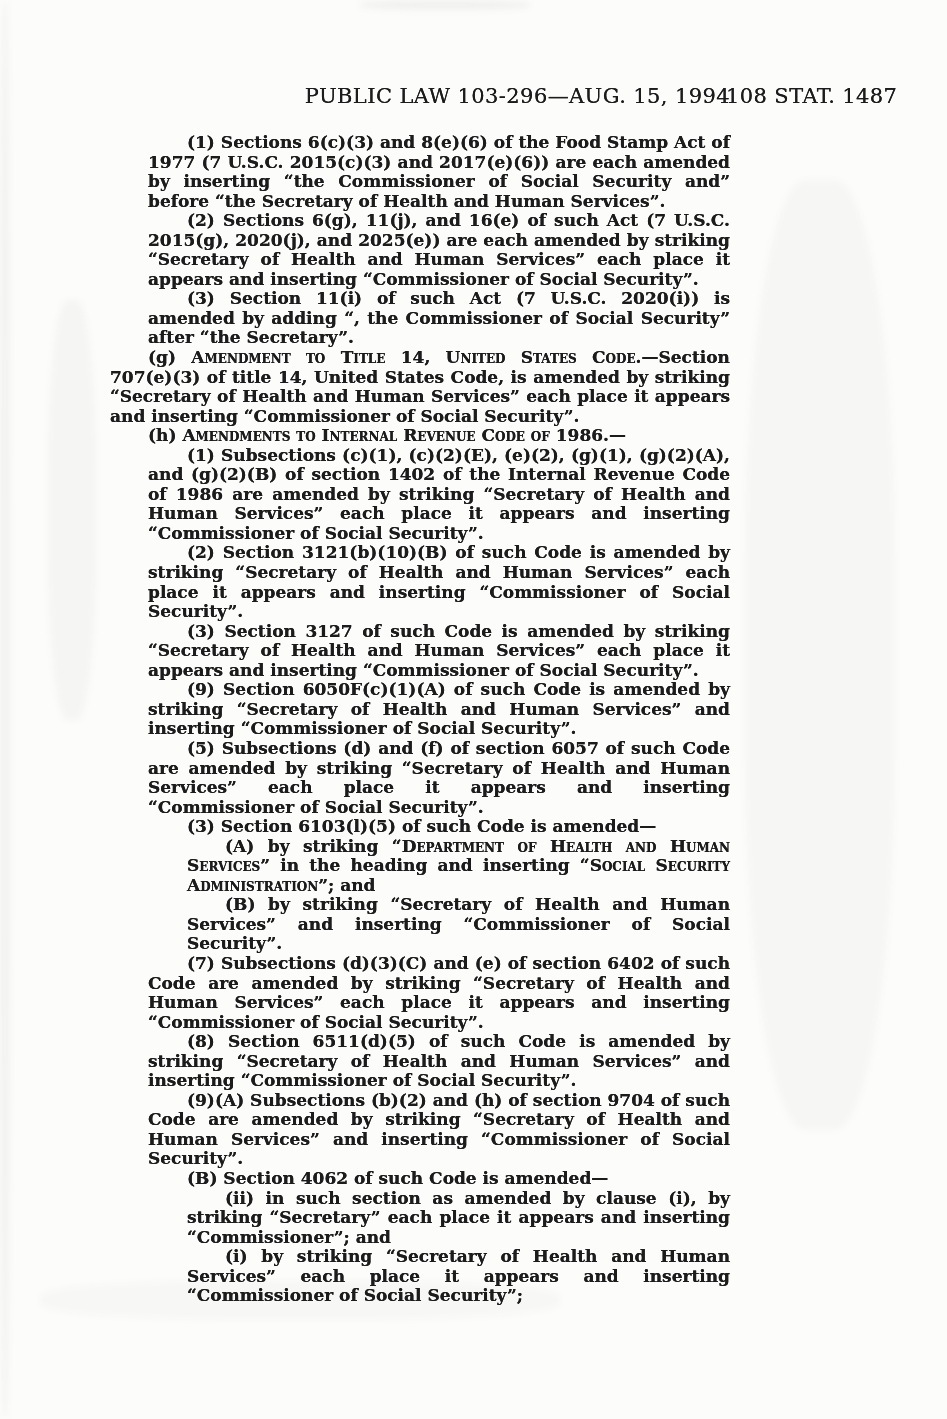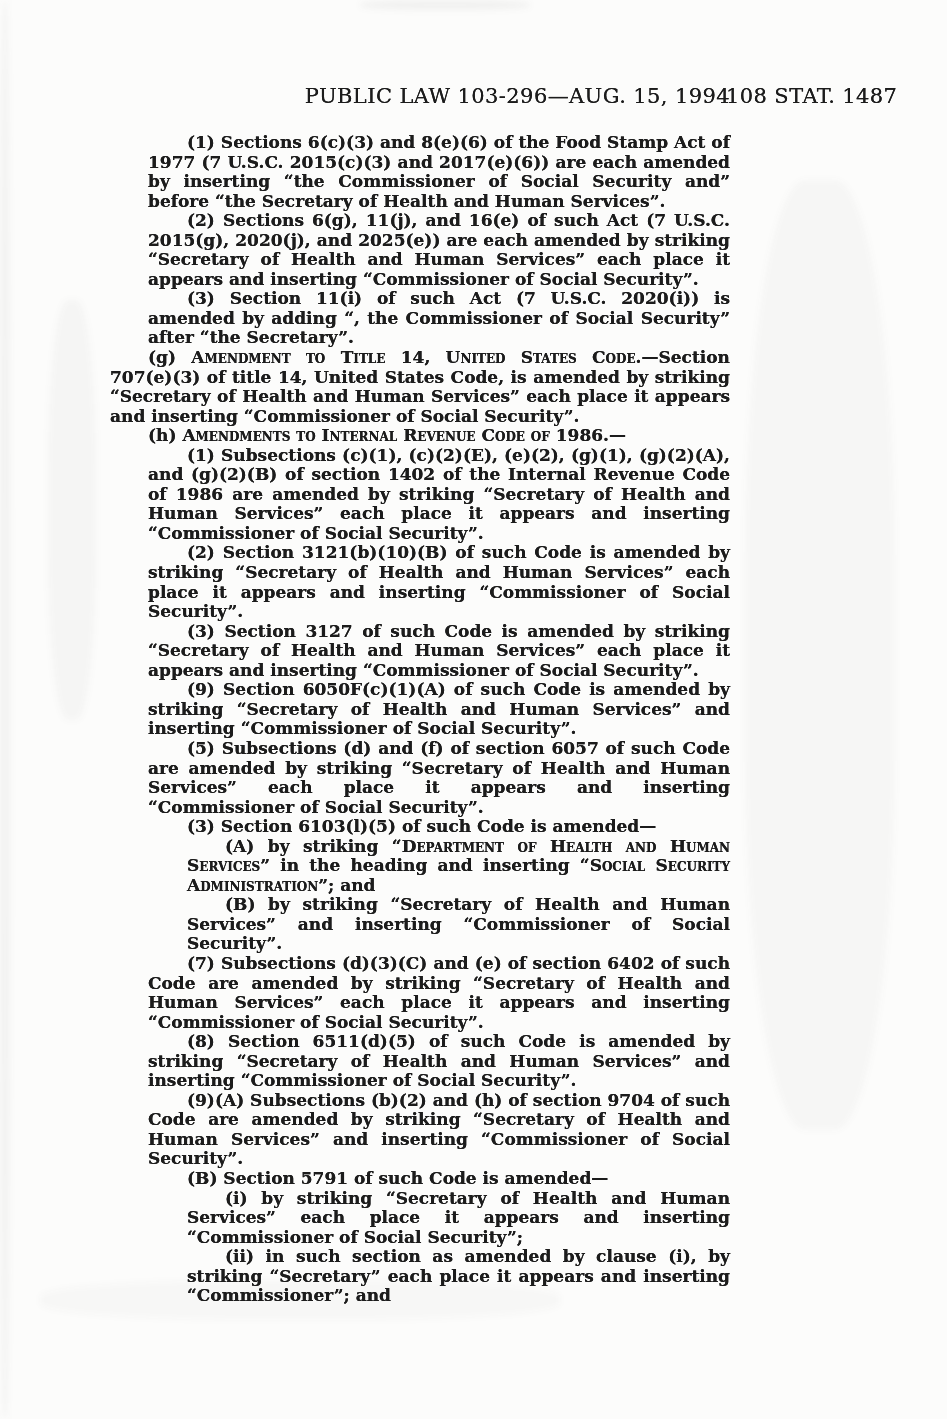--- a/index.html
+++ b/index.html
@@ -72,17 +72,17 @@
       <div class="para lvl1"><span>(2) Section 3121(b)(10)(B) of such Code is amended by striking “Secretary of Health and Human Services” each place it appears and inserting “Commissioner of Social Security”.</span></div>
       <div class="para lvl1"><span>(3) Section 3127 of such Code is amended by striking “Secretary of Health and Human Services” each place it appears and inserting “Commissioner of Social Security”.</span></div>
       <div class="para lvl1"><span>(9) Section 6050F(c)(1)(A) of such Code is amended by striking “Secretary of Health and Human Services” and inserting “Commissioner of Social Security”.</span></div>
       <div class="para lvl1"><span>(5) Subsections (d) and (f) of section 6057 of such Code are amended by striking “Secretary of Health and Human Services” each place it appears and inserting “Commissioner of Social Security”.</span></div>
       <div class="para lvl1"><span>(3) Section 6103(l)(5) of such Code is amended—</span></div>
       <div class="para lvl2"><span>(A) by striking “</span><span class="sc">Department of Health and Human Services</span><span>” in the heading and inserting “</span><span class="sc">Social Security Administration</span><span>”; and</span></div>
       <div class="para lvl2"><span>(B) by striking “Secretary of Health and Human Services” and inserting “Commissioner of Social Security”.</span></div>
       <div class="para lvl1"><span>(7) Subsections (d)(3)(C) and (e) of section 6402 of such Code are amended by striking “Secretary of Health and Human Services” each place it appears and inserting “Commissioner of Social Security”.</span></div>
       <div class="para lvl1"><span>(8) Section 6511(d)(5) of such Code is amended by striking “Secretary of Health and Human Services” and inserting “Commissioner of Social Security”.</span></div>
       <div class="para lvl1"><span>(9)(A) Subsections (b)(2) and (h) of section 9704 of such Code are amended by striking “Secretary of Health and Human Services” and inserting “Commissioner of Social Security”.</span></div>
-      <div class="para lvl1"><span>(B) Section 5791 of such Code is amended—</span></div>
+      <div class="para lvl1"><span>(B) Section 4062 of such Code is amended—</span></div>
+      <div class="para lvl2"><span>(ii) in such section as amended by clause (i), by striking “Secretary” each place it appears and inserting “Commissioner”; and</span></div>
       <div class="para lvl2"><span>(i) by striking “Secretary of Health and Human Services” each place it appears and inserting “Commissioner of Social Security”;</span></div>
-      <div class="para lvl2"><span>(ii) in such section as amended by clause (i), by striking “Secretary” each place it appears and inserting “Commissioner”; and</span></div>
     </main>
 </div>
 
 </body></html>

